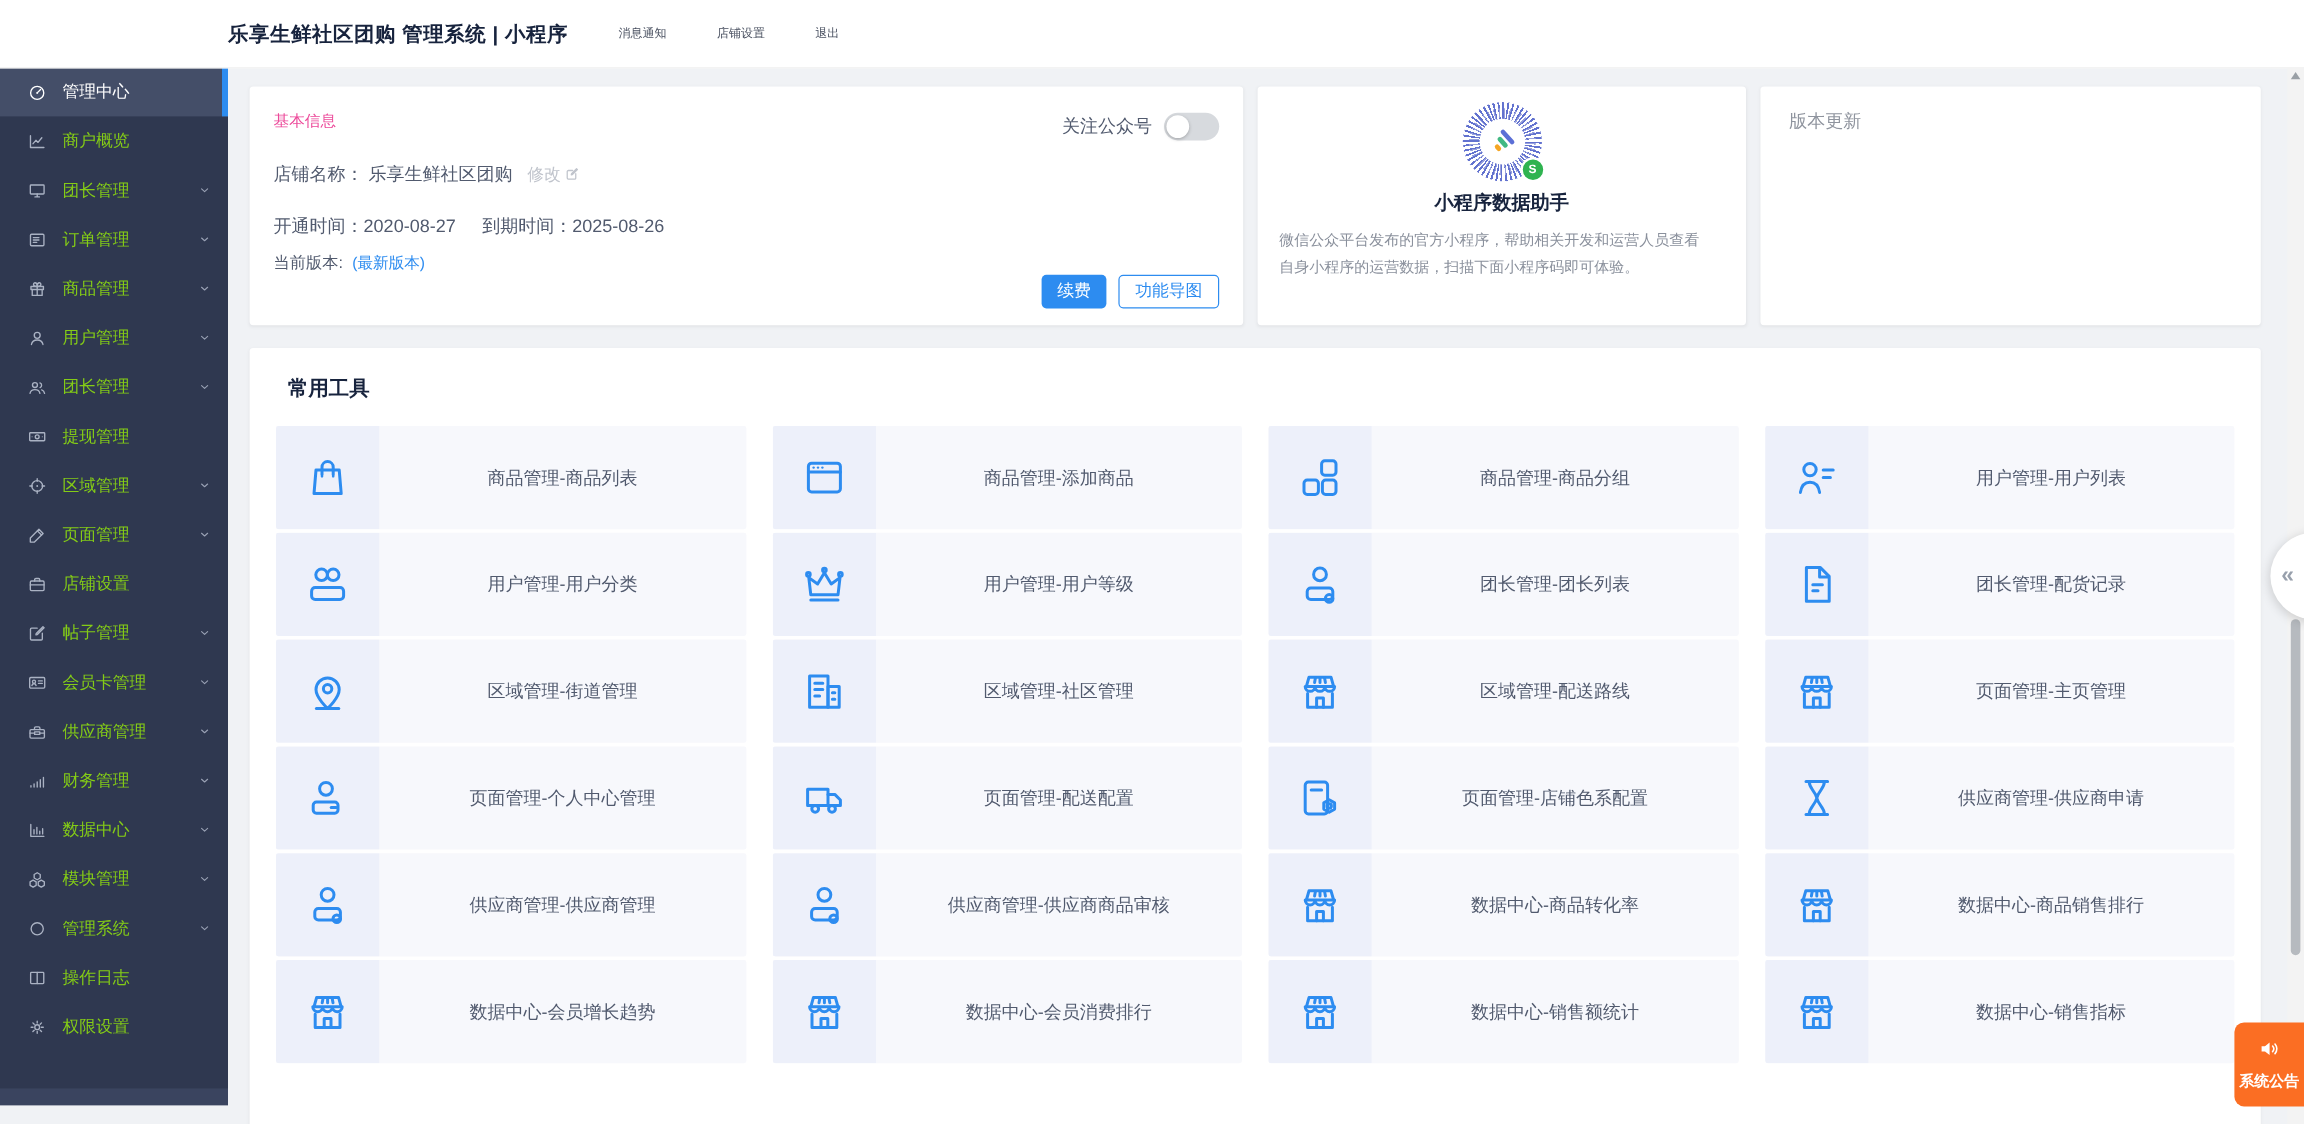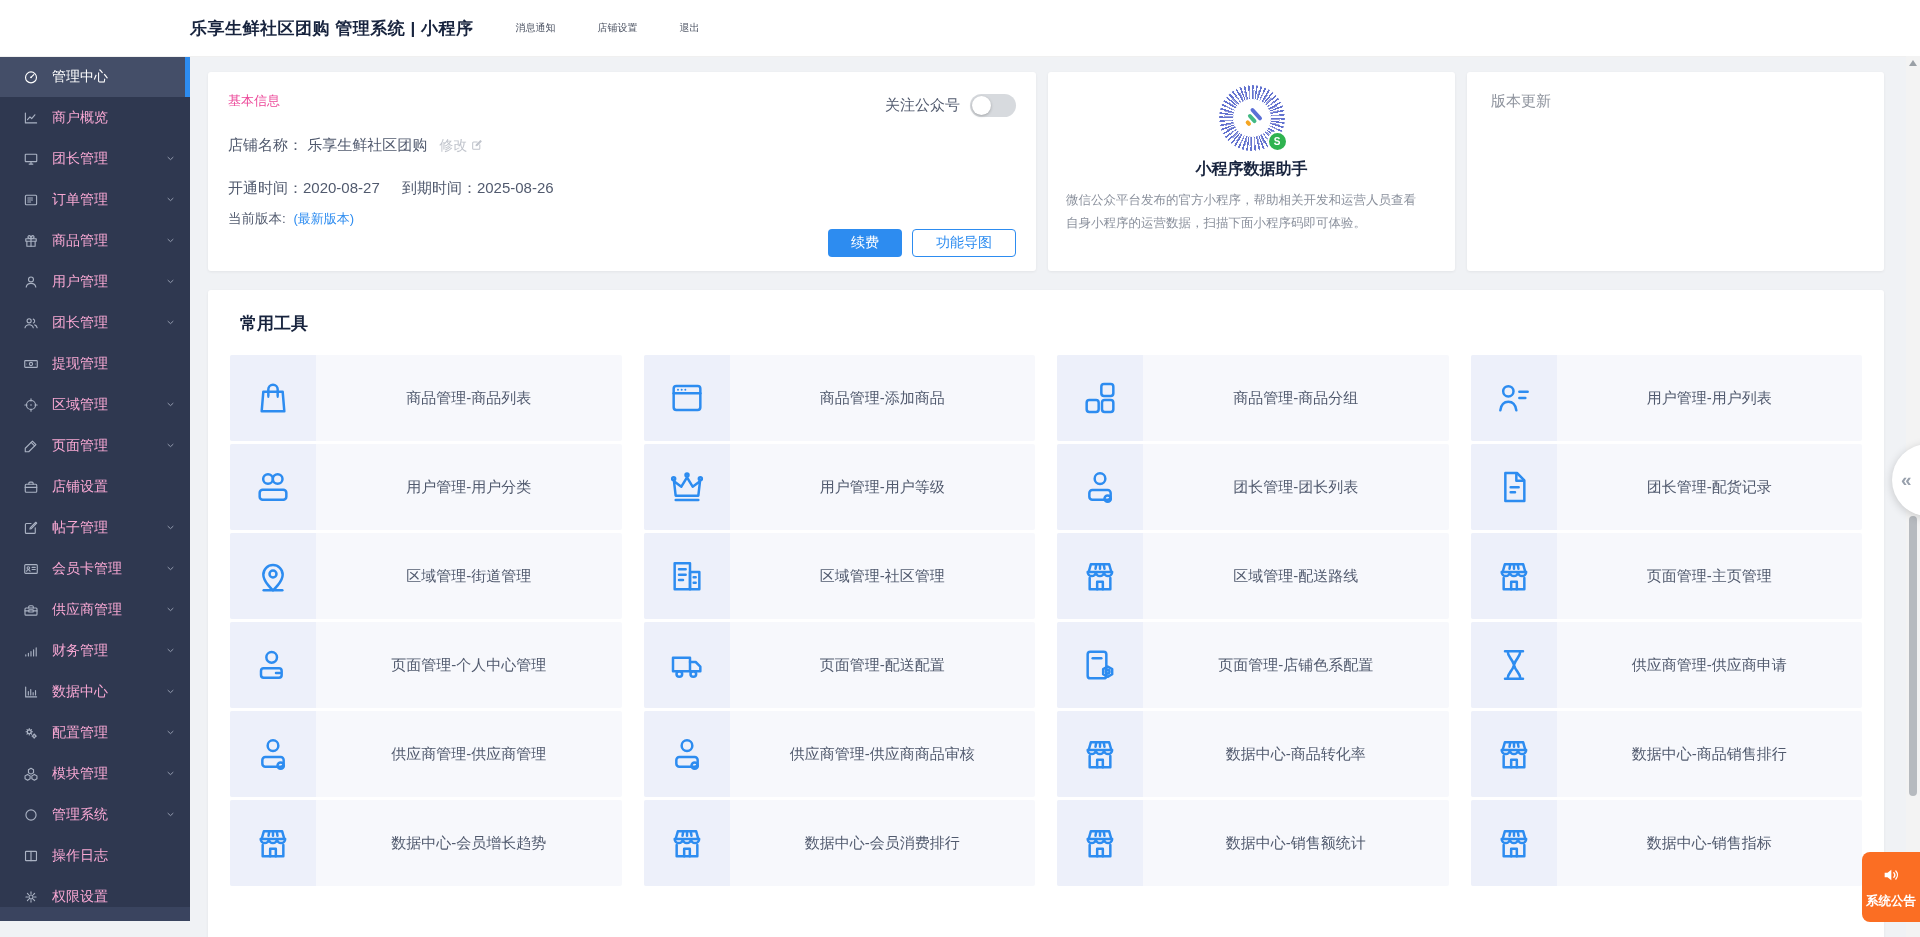--- a/index.html
+++ b/index.html
@@ -9,21 +9,21 @@
   
   .header{position:absolute;top:0;left:0;width:1920px;height:56px;background:#fff;
           border-bottom:1px solid #f0f0f0;display:flex;align-items:center;z-index:20;}
   .header-title{margin-left:190px;font-size:17px;font-weight:bold;color:#17233d;letter-spacing:.5px;}
   .header-nav{display:flex;align-items:center;margin-left:42px;gap:42px;}
   .header-link{font-size:10px;color:#495060;cursor:pointer;}
 
   
   .sidebar{position:absolute;top:56px;left:0;width:190px;bottom:16px;background:#2f3850;z-index:15;}
   .side-item{position:relative;height:41px;display:flex;align-items:center;padding:0 14px 0 22px;
-             color:#f9a8d4;font-size:14px;cursor:pointer;}
+             color:#84cc16;font-size:14px;cursor:pointer;}
   .side-item .si-icon{width:18px;display:flex;justify-content:center;color:#aab2c3;}
   .side-item .si-label{margin-left:12px;flex:1;white-space:nowrap;}
   .side-item .si-caret{color:#9aa2b5;display:flex;}
   .side-item.active{background:#444e68;color:#fff;}
   .side-item.active .si-icon{color:#fff;}
   .side-item.active::after{content:"";position:absolute;right:0;top:0;bottom:0;width:5px;background:#2d8cf0;}
   .sidebar-footer{position:absolute;left:0;right:0;bottom:0;height:14px;background:#3a445f;}
 
   
   .main{position:absolute;top:56px;left:190px;right:0;bottom:0;overflow:hidden;
@@ -41,21 +41,21 @@
   .bi-dates-row{margin-top:24px;}
   .bi-date-gap{display:inline-block;width:18px;}
   .bi-version-row{margin-top:12px;font-size:13.5px;color:#515a6e;}
   .bi-version-link{color:#2d8cf0;cursor:pointer;margin-left:4px;font-size:13px;}
   .bi-follow{position:absolute;top:22px;right:20px;display:flex;align-items:center;gap:10px;font-size:15px;color:#515a6e;}
   .toggle{width:46px;height:23px;border-radius:12px;background:#d7dade;position:relative;cursor:pointer;}
   .toggle-knob{position:absolute;left:2px;top:2px;width:19px;height:19px;border-radius:50%;background:#fff;
                box-shadow:0 1px 3px rgba(0,0,0,.25);}
   .bi-buttons{position:absolute;right:20px;bottom:14px;display:flex;gap:10px;}
   .btn{height:28px;border-radius:4px;font-size:14px;display:flex;align-items:center;justify-content:center;
-       padding:0 23px;cursor:pointer;box-sizing:border-box;}
+       padding:0 13px;cursor:pointer;box-sizing:border-box;}
   .btn-primary{background:#2d8cf0;color:#fff;}
   .btn-ghost{background:#fff;color:#2d8cf0;border:1px solid #2d8cf0;}
 
   .card-assist{width:407px;height:199px;box-sizing:border-box;text-align:center;}
   .qr{width:66px;height:66px;position:relative;margin:13px auto 8px;}
   .qr-ring{position:absolute;inset:0;border-radius:50%;
            background:repeating-conic-gradient(#6272cf 0deg 3deg,transparent 3deg 7.5deg);}
   .qr-ring2{position:absolute;inset:5px;border-radius:50%;
            background:repeating-conic-gradient(from 3deg,#97a0dc 0deg 2.2deg,transparent 2.2deg 10deg);}
   .qr-center{position:absolute;inset:14px;background:#fff;border-radius:50%;
@@ -319,36 +319,20 @@
           <span class="si-label">数据中心</span>
           <span class="si-caret">
             <svg viewBox="0 0 24 24" width="11" height="11" fill="none" stroke="currentColor" stroke-width="2" stroke-linecap="round" stroke-linejoin="round">
               <path d="M6.5 9.5l5.5 5 5.5-5"></path>
             </svg>
           </span>
         </div>
         <div class="side-item">
           <span class="si-icon">
             <svg viewBox="0 0 24 24" width="16" height="16" fill="none" stroke="currentColor" stroke-width="1.7" stroke-linecap="round" stroke-linejoin="round">
-              <circle cx="9.4" cy="10.2" r="2.9"></circle>
-              <path d="M9.4 5.4v1.9M9.4 13.1v1.9M4.6 10.2h1.9M12.3 10.2h1.9M6 6.8l1.3 1.3M11.5 12.3l1.3 1.3M12.8 6.8l-1.3 1.3M7.3 12.3L6 13.6"></path>
-              <circle cx="16.8" cy="16.6" r="2.1"></circle>
-              <path d="M16.8 13.4v1.4M16.8 18.4v1.4M13.6 16.6H15M18.6 16.6H20"></path>
-            </svg>
-          </span>
-          <span class="si-label">配置管理</span>
-          <span class="si-caret">
-            <svg viewBox="0 0 24 24" width="11" height="11" fill="none" stroke="currentColor" stroke-width="2" stroke-linecap="round" stroke-linejoin="round">
-              <path d="M6.5 9.5l5.5 5 5.5-5"></path>
-            </svg>
-          </span>
-        </div>
-        <div class="side-item">
-          <span class="si-icon">
-            <svg viewBox="0 0 24 24" width="16" height="16" fill="none" stroke="currentColor" stroke-width="1.7" stroke-linecap="round" stroke-linejoin="round">
               <path d="M12 3.4l3.8 2.2v4.4L12 12.2 8.2 10V5.6z"></path>
               <path d="M6.9 12.6l3.8 2.2v4.4l-3.8 2.2-3.8-2.2v-4.4z"></path>
               <path d="M17.1 12.6l3.8 2.2v4.4l-3.8 2.2-3.8-2.2v-4.4z"></path>
             </svg>
           </span>
           <span class="si-label">模块管理</span>
           <span class="si-caret">
             <svg viewBox="0 0 24 24" width="11" height="11" fill="none" stroke="currentColor" stroke-width="2" stroke-linecap="round" stroke-linejoin="round">
               <path d="M6.5 9.5l5.5 5 5.5-5"></path>
             </svg>

